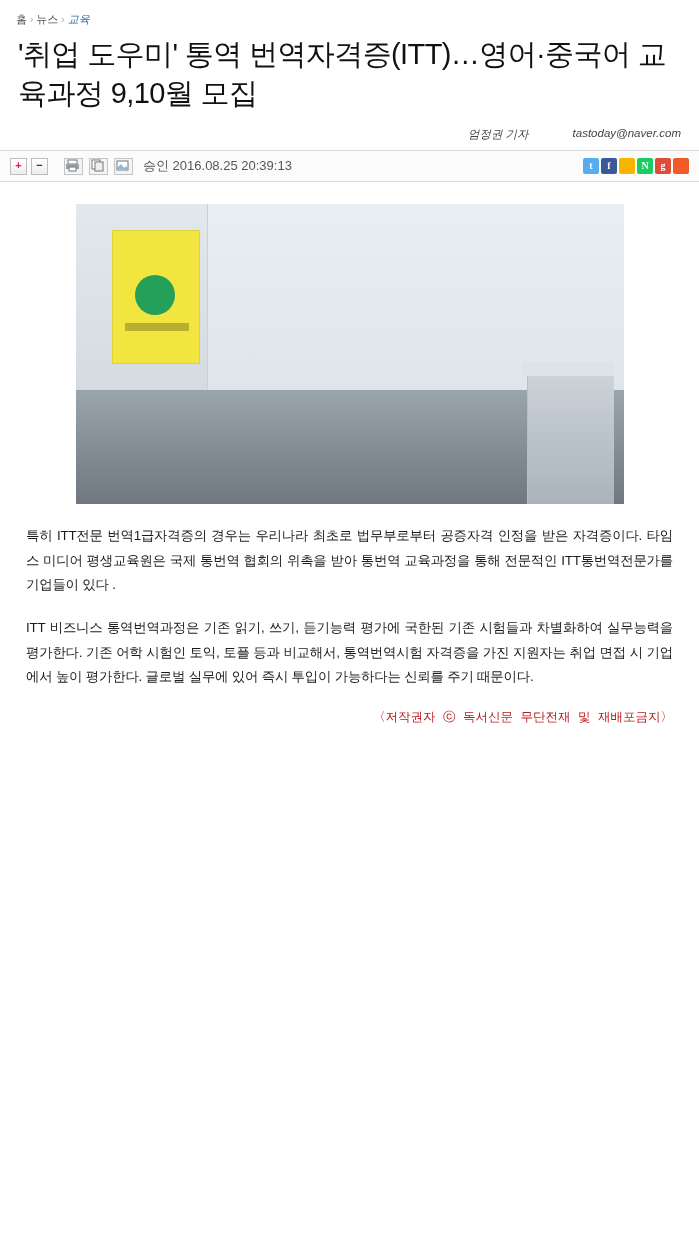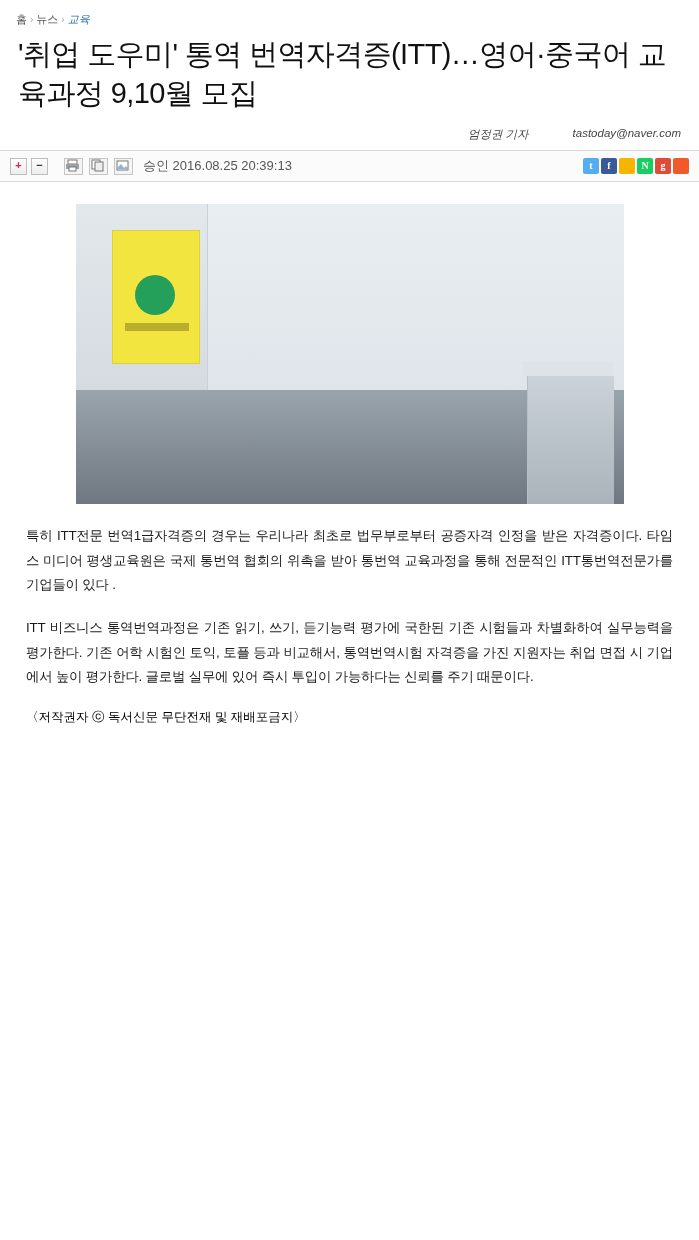--- a/index.html
+++ b/index.html
@@ -192,24 +192,25 @@
   }
   .article p {
     margin: 0 0 19px 0;
     font-size: 13.4px;
     line-height: 1.82;
     color: #1b1b1b;
     letter-spacing: -0.2px;
     text-align: justify;
   }
   .copyright {
-    text-align: left;
+    text-align: right;
     font-size: 12.5px;
-    color: #000000;
+    color: #b91c1c;
     margin: 16px 0 6px 0;
+    font-family: Liberation Mono, monospace;
   }
   .more-link {
     text-align: right;
     padding: 26px 24px 18px 24px;
     font-size: 12px;
     color: #333;
   }
   .more-link .arrow { color: #e06; font-size: 10px; margin-right: 2px; }
   .more-link a { color: #333; text-decoration: none; }
 </style>

